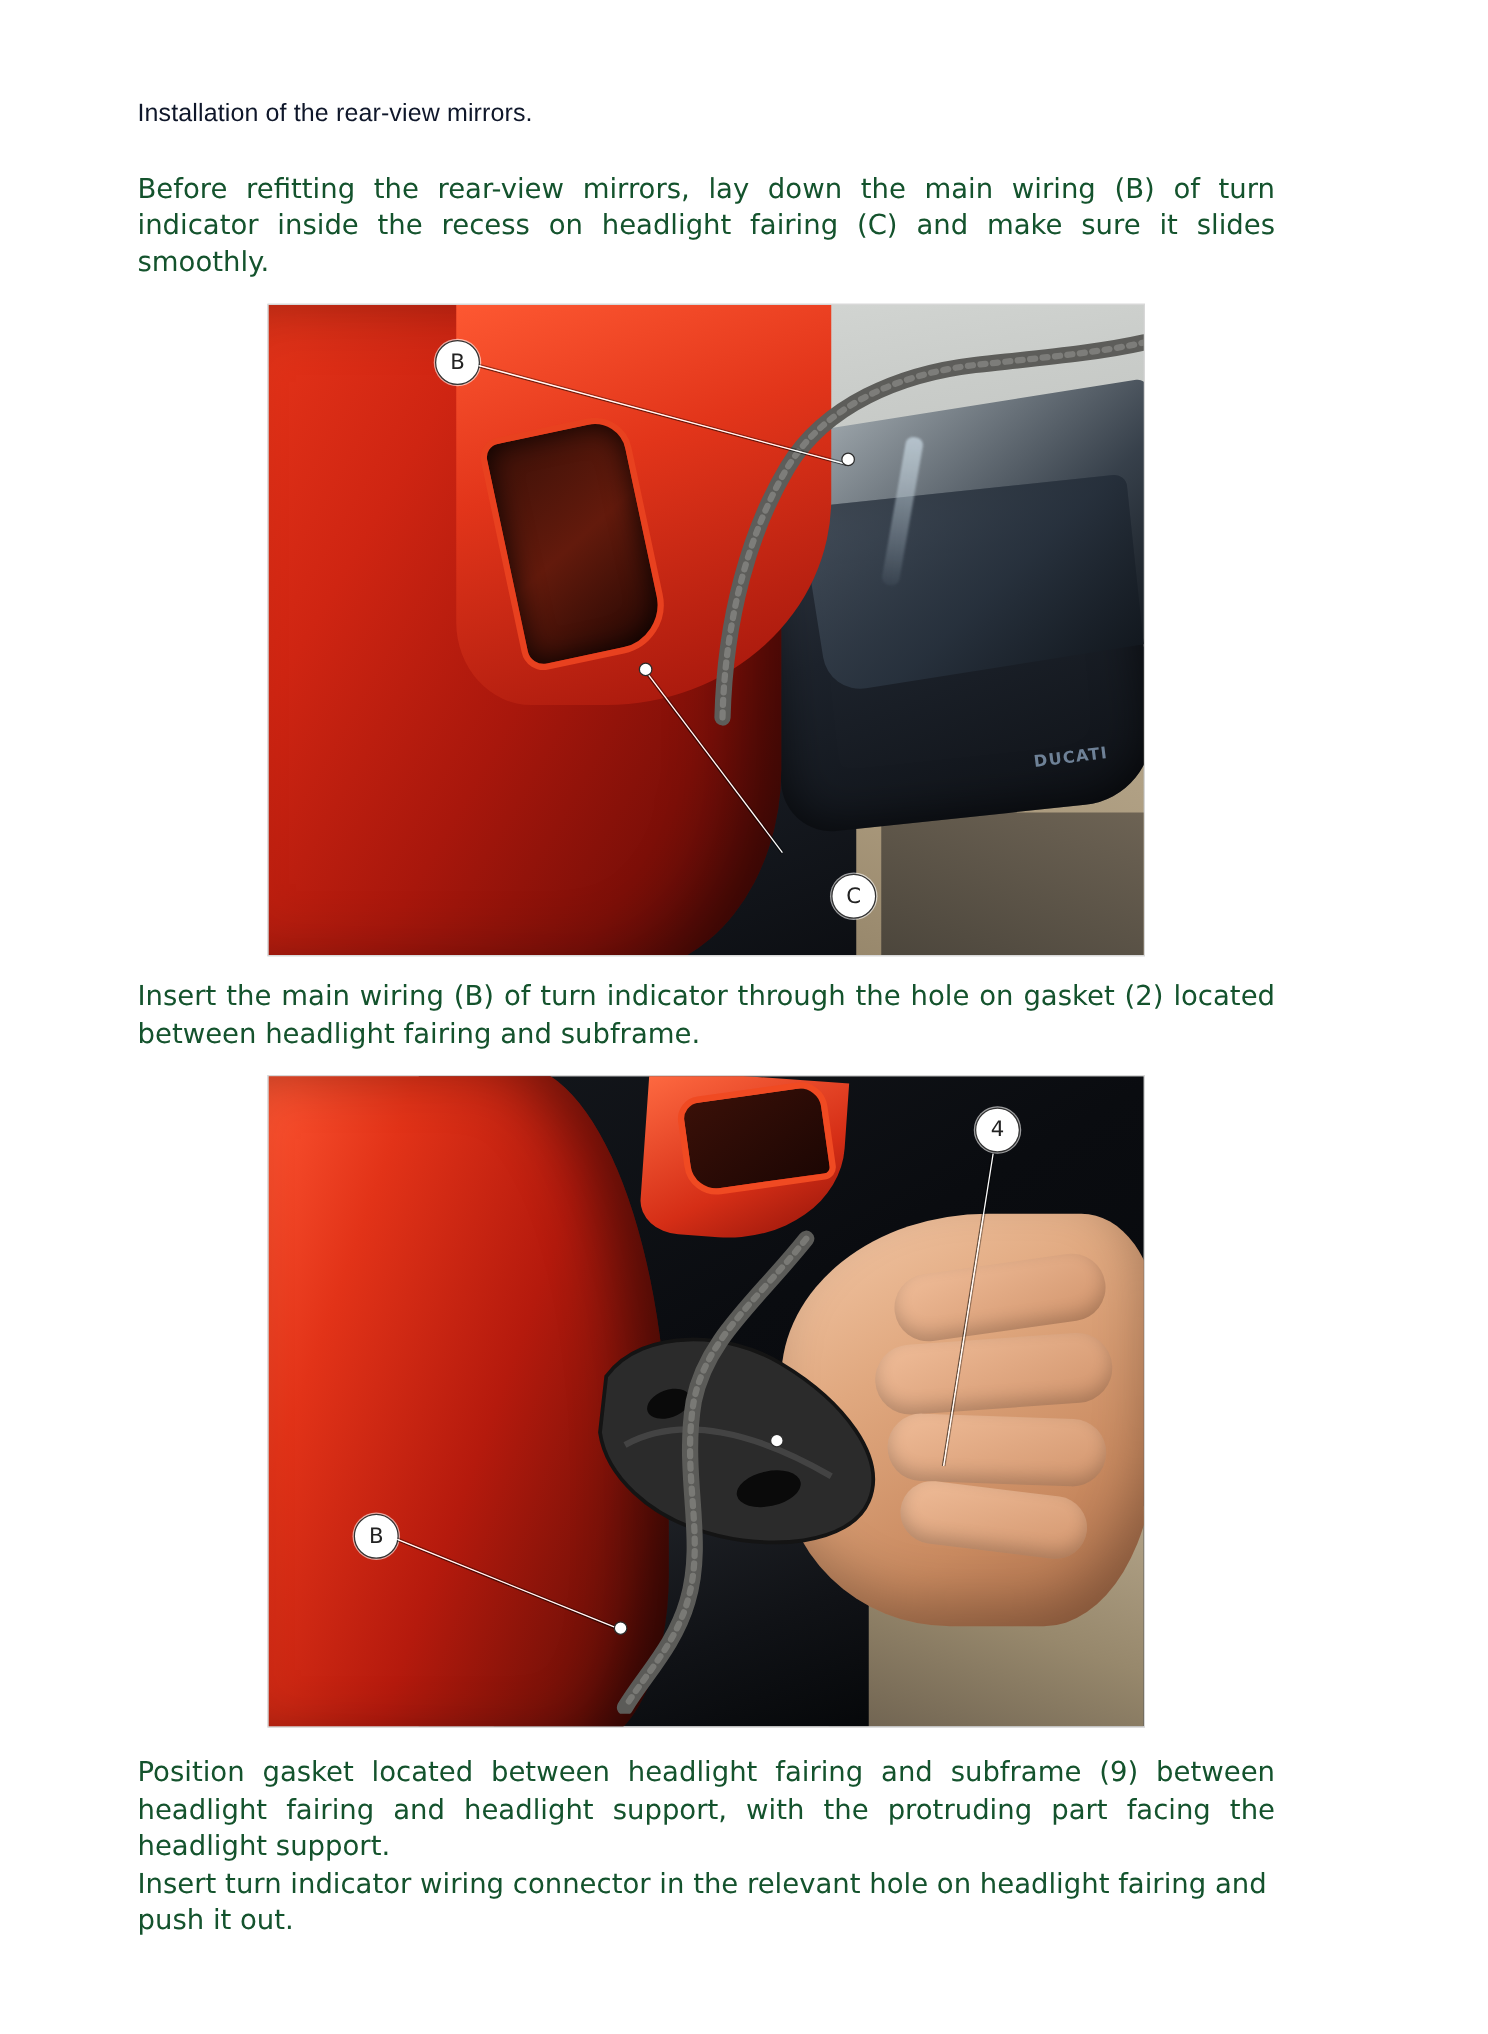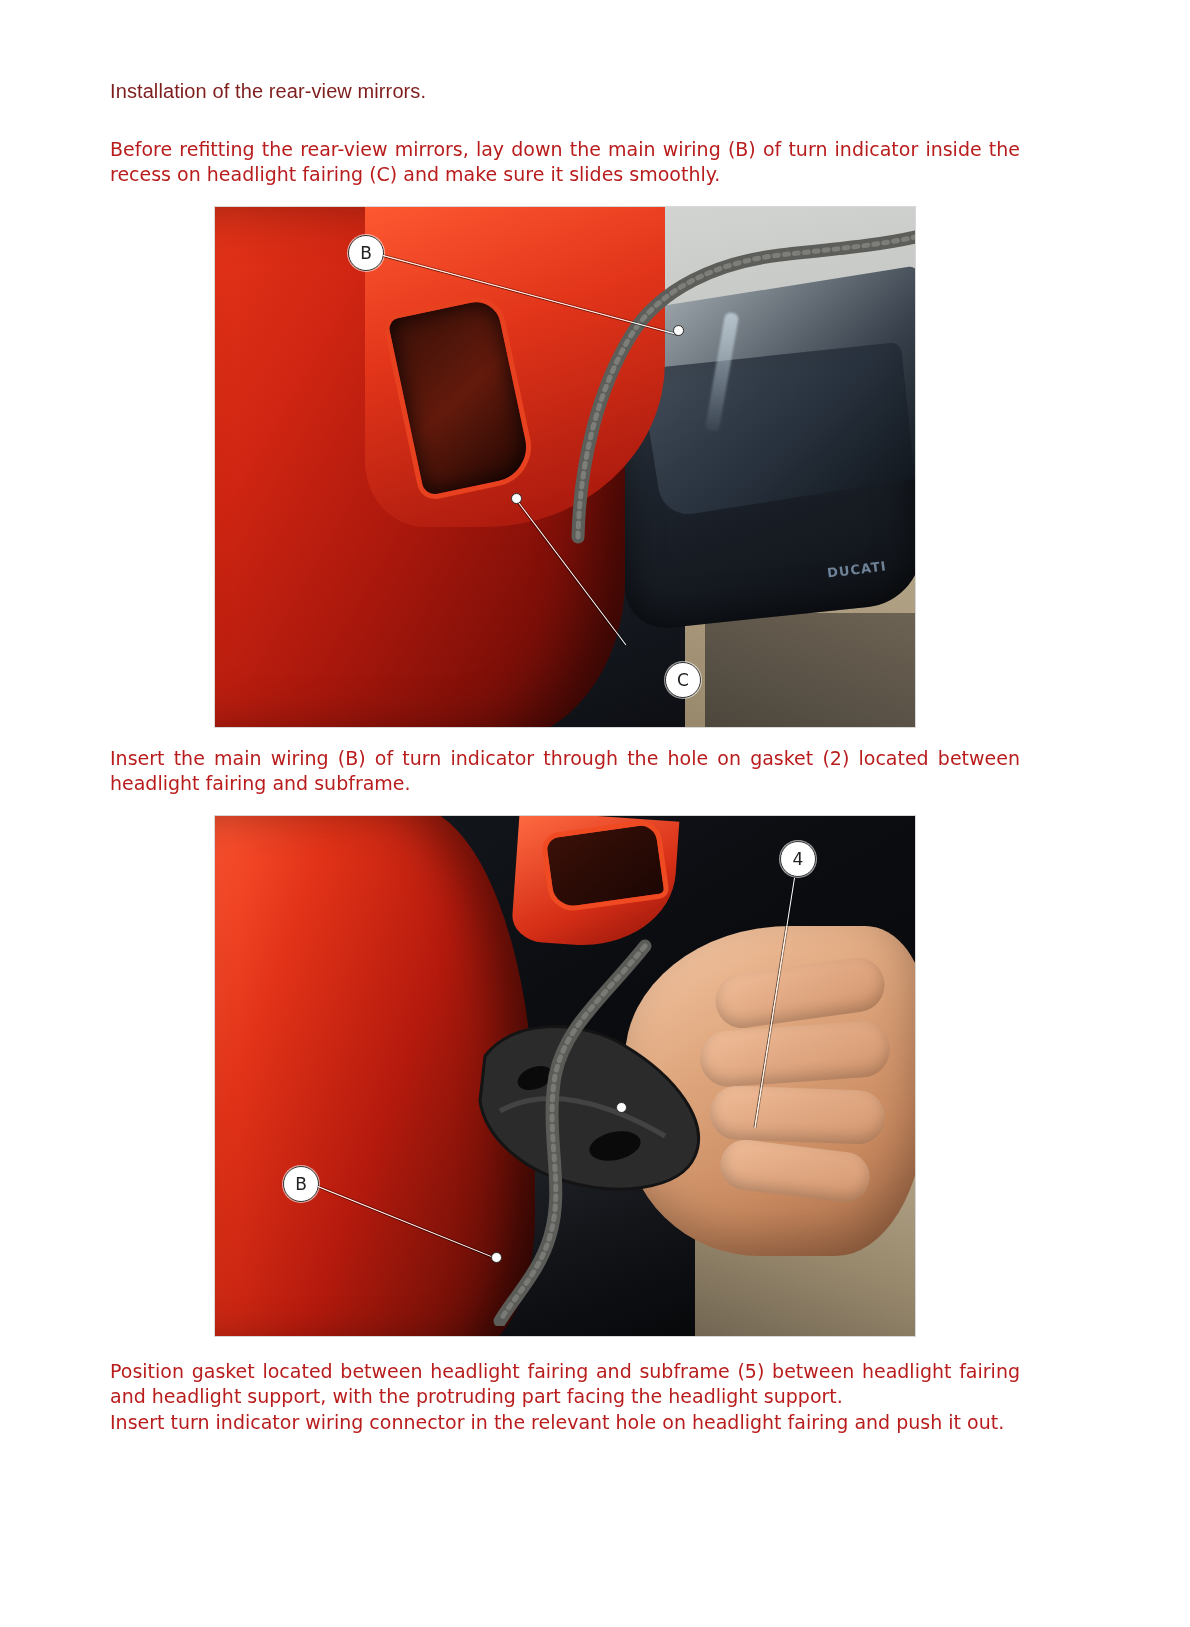--- a/index.html
+++ b/index.html
@@ -26,29 +26,29 @@
     left: 110px;
     top: 80px;
     width: 910px;
   }
   h1.doc-title {
     font-family: "Liberation Sans", sans-serif;
     font-size: 20px;
     font-weight: 400;
     margin: 0 0 34px 0;
     letter-spacing: 0.1px;
-    color: #7f1d1d;
+    color: #0f172a;
   }
   p.para {
     font-family: "DejaVu Sans", sans-serif;
-    font-size: 19px;
+    font-size: 22px;
     line-height: 1.34;
     margin: 0;
     text-align: justify;
-    color: #b91c1c;
+    color: #14532d;
   }
   p.para.nojust { text-align: left; }
 
   .figure {
     margin: 18px 0 0 0;
     display: flex;
     justify-content: center;
   }
   .photo {
     position: relative;
@@ -291,18 +291,18 @@
         <div class="leader-line" style="left:580px; top:62px; width:253px; transform: rotate(99deg);"></div>
         <div class="leader-dot" style="left:401px; top:286px;"></div>
 
         <div class="callout-circle" style="left:68px; top:350px;">B</div>
         <div class="leader-line" style="left:103px; top:370px; width:194px; transform: rotate(22deg);"></div>
         <div class="leader-dot" style="left:276px; top:436px;"></div>
       </div>
     </div>
 
     <div class="tail-block">
-      <p class="para">Position gasket located between headlight fairing and subframe (5) between headlight fairing and headlight support, with the protruding part facing the headlight support.</p>
+      <p class="para">Position gasket located between headlight fairing and subframe (9) between headlight fairing and headlight support, with the protruding part facing the headlight support.</p>
       <p class="para nojust">Insert turn indicator wiring connector in the relevant hole on headlight fairing and push it out.</p>
     </div>
 
   </div>
 </div>
 
 </body></html>

